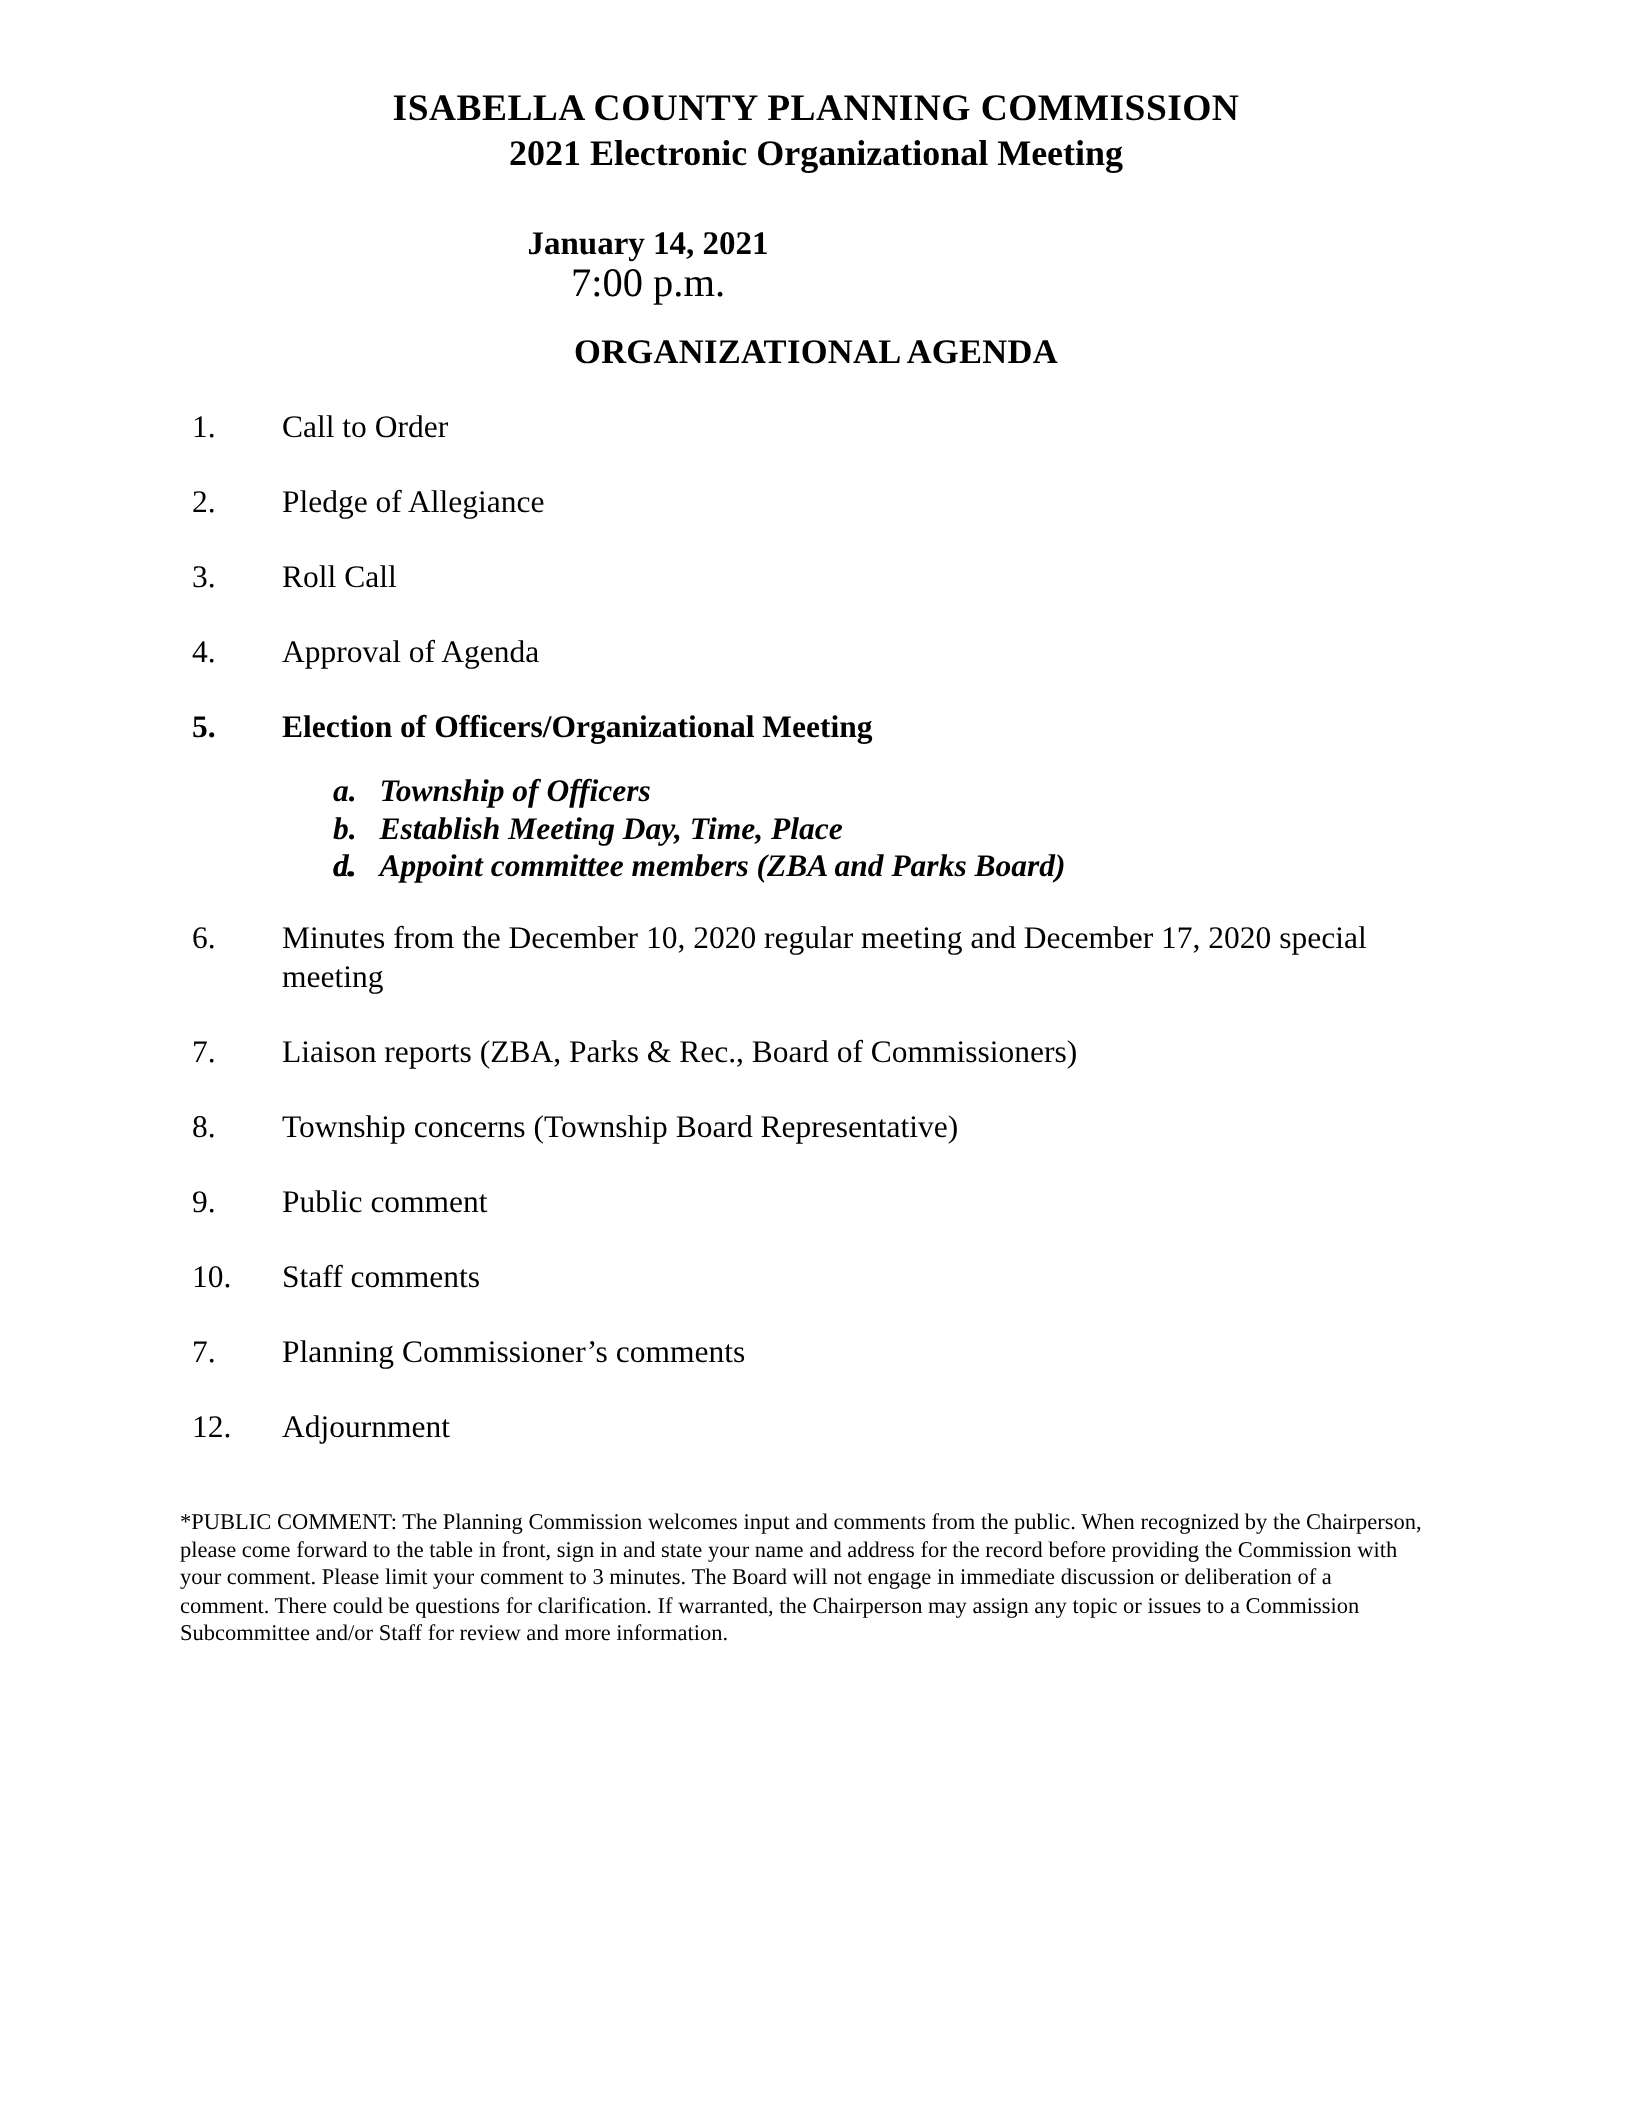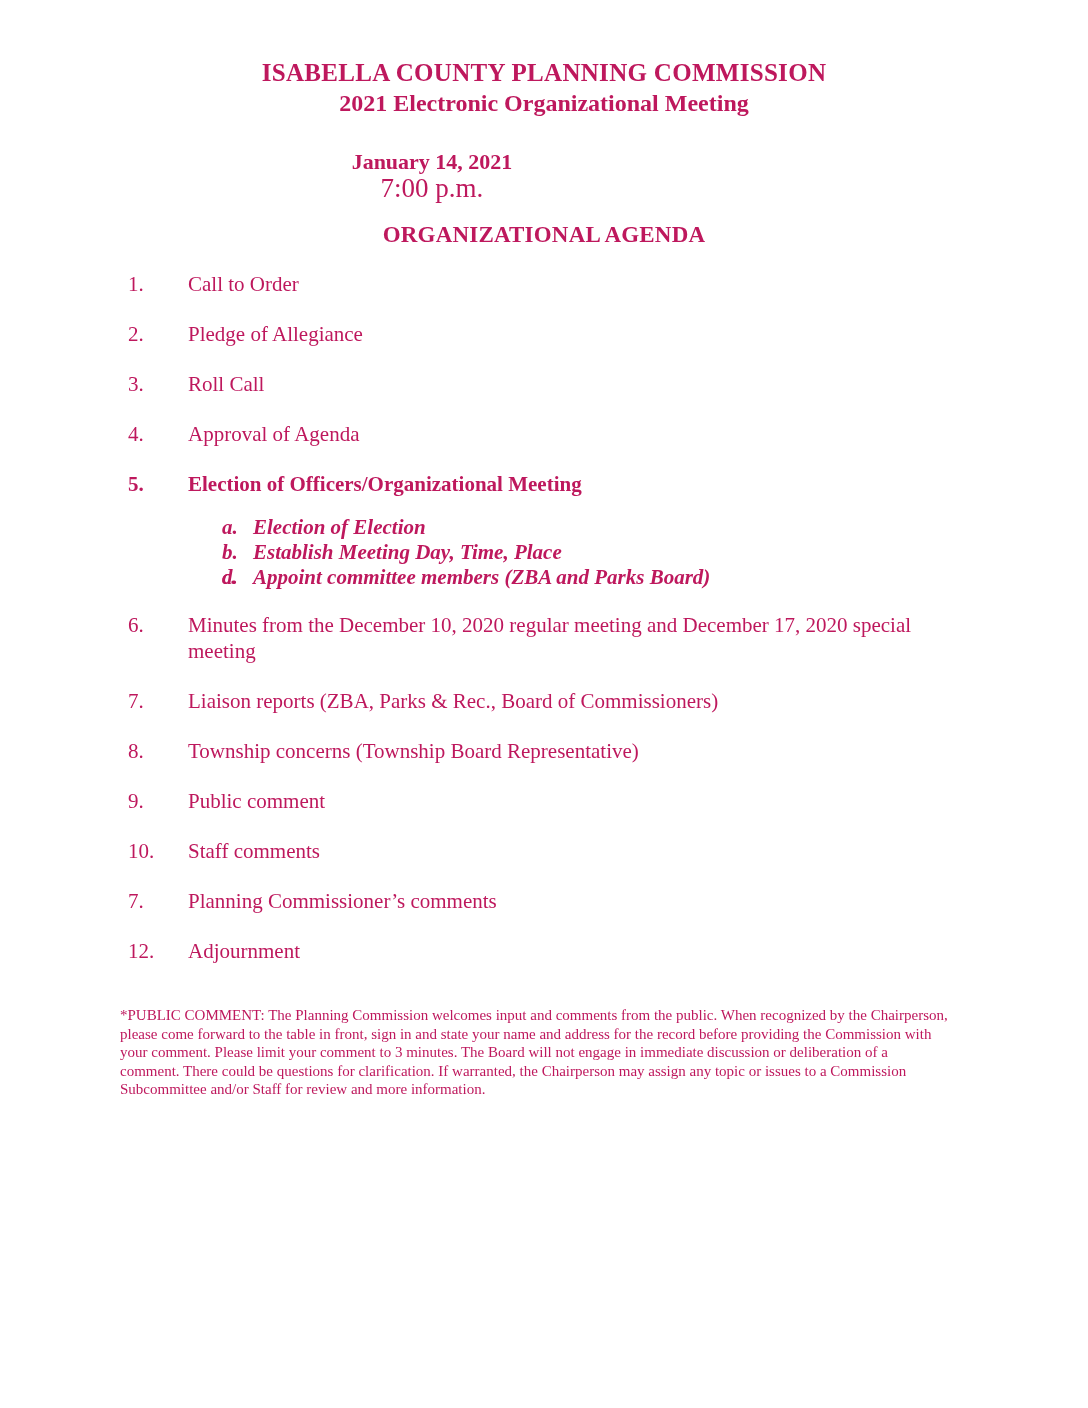--- a/index.html
+++ b/index.html
@@ -8,21 +8,21 @@
     background: #ffffff;
   }
   .page {
     position: relative;
     width: 1088px;
     height: 1408px;
     background: #ffffff;
     margin: 0 auto;
     overflow: hidden;
     font-family: "Liberation Serif", "DejaVu Serif", serif;
-    color: #be185d;
+    color: #000000;
     -webkit-font-smoothing: none;
   }
 
   
   .header {
     position: absolute;
     left: 0;
     top: 58px;
     width: 1088px;
     text-align: center;
@@ -178,21 +178,21 @@
       <span class="txt">Approval of Agenda</span>
     </div>
 
     <div class="item bold i5">
       <span class="num">5.</span>
       <span class="txt">Election of Officers/Organizational Meeting</span>
 
       <div class="subitems">
         <div class="subitem">
           <span class="sub-letter">a.</span>
-          <span>Election of Election</span>
+          <span>Township of Officers</span>
         </div>
         <div class="subitem">
           <span class="sub-letter">b.</span>
           <span>Establish Meeting Day, Time, Place</span>
         </div>
         <div class="subitem">
           <span class="sub-letter">c.</span>
         </div>
         <div class="subitem">
           <span class="sub-letter">d.</span>

